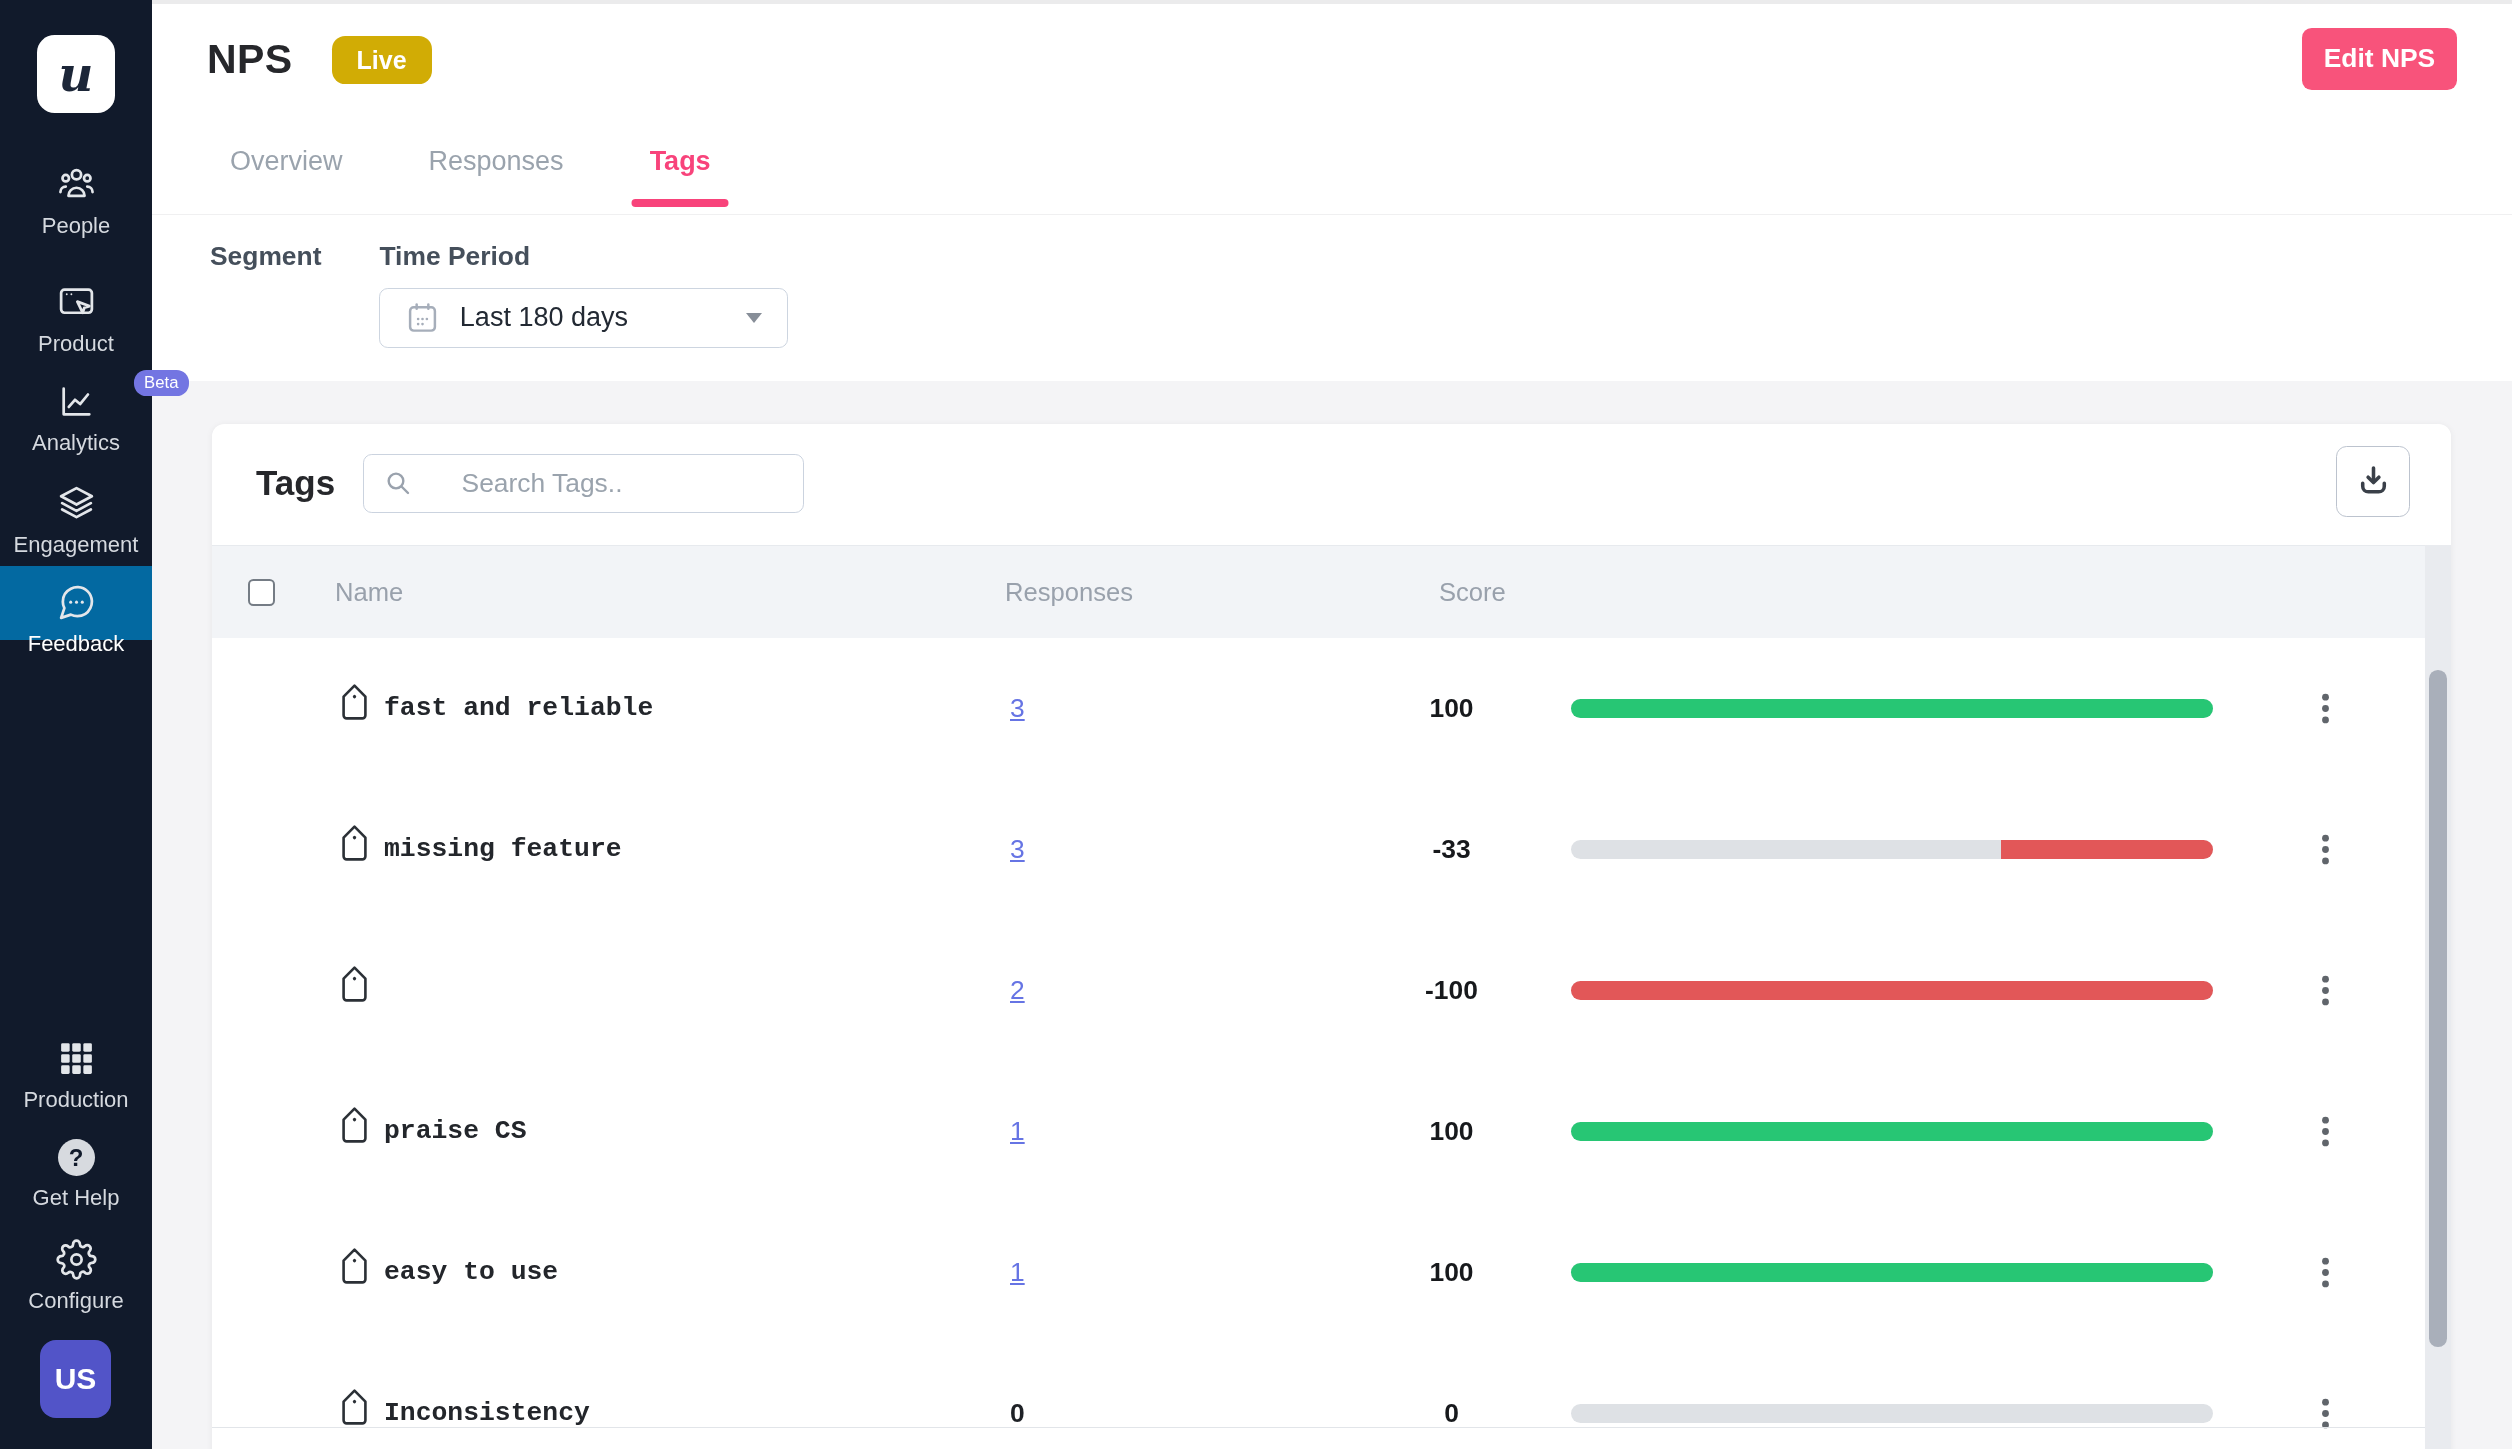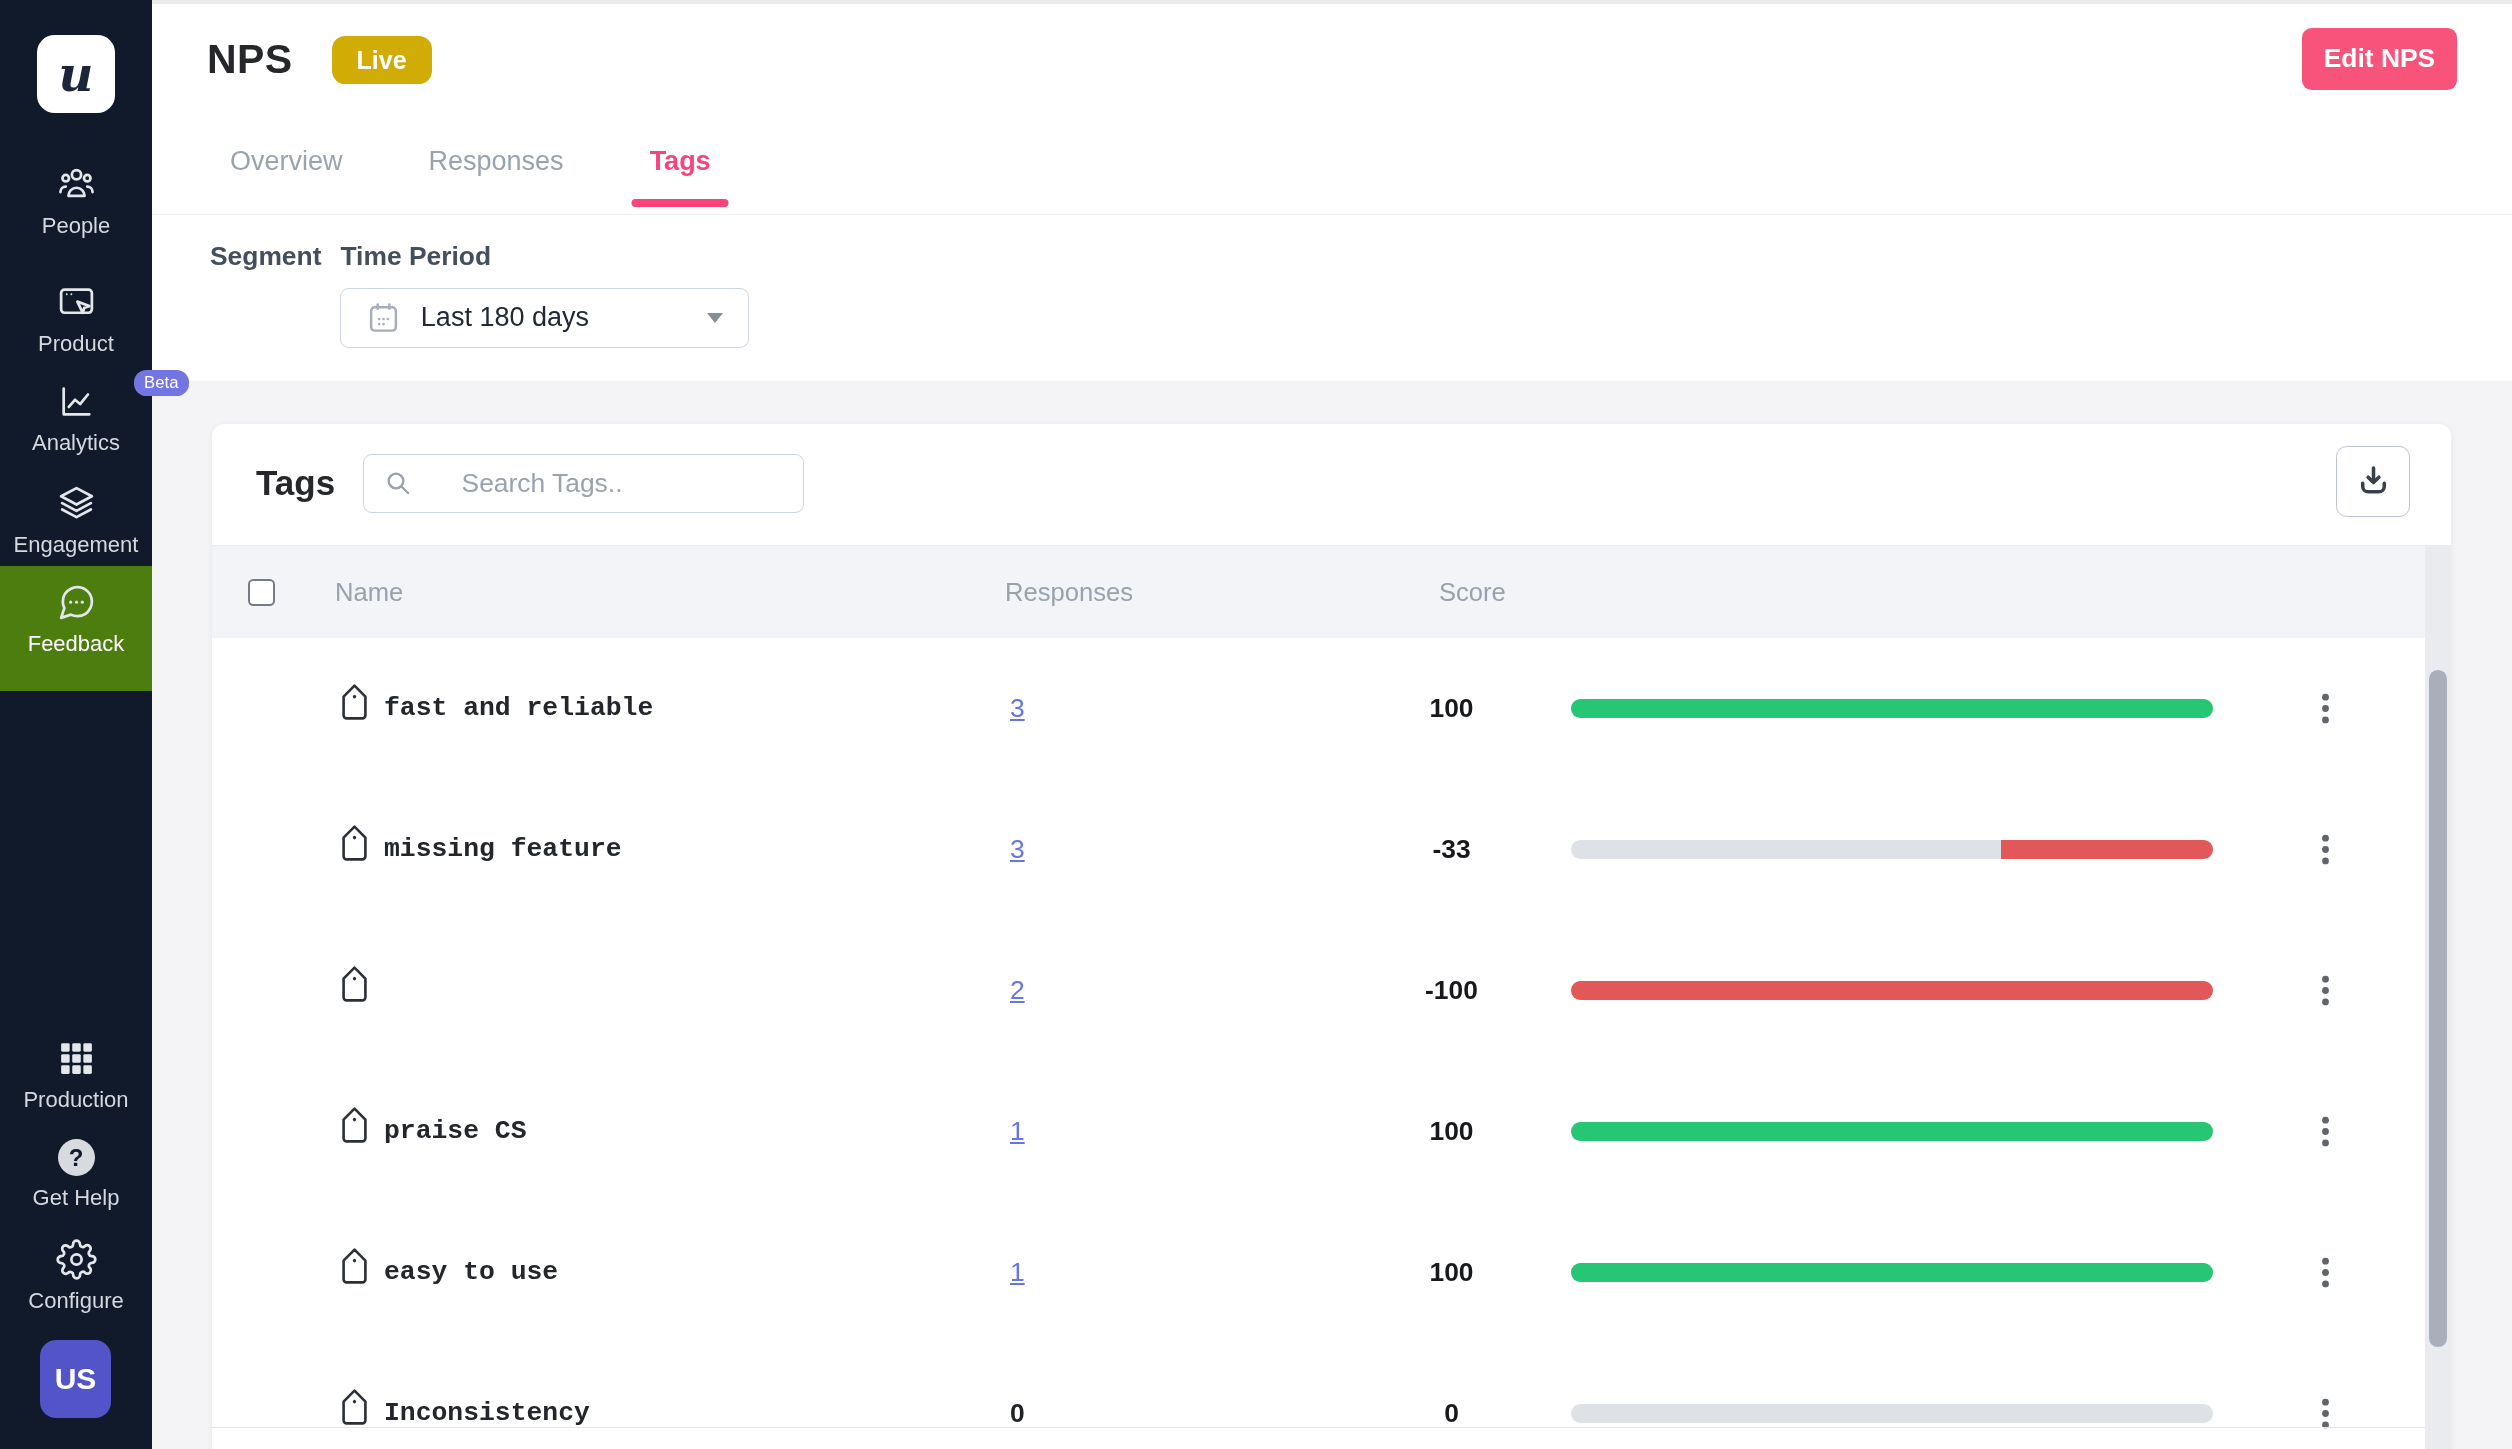--- a/index.html
+++ b/index.html
@@ -8,21 +8,21 @@
 
   
   .sidebar { position:absolute; left:0; top:0; width:152px; height:1449px; background:#111A2B; z-index:5; }
   .logo { position:absolute; left:37px; top:35px; width:78px; height:78px; background:#fff; border-radius:17.6px;
           display:flex; align-items:center; justify-content:center; }
   .logo span { font-family:"DejaVu Serif", serif; font-style:italic; font-weight:700; font-size:48px; color:#1C2638; }
   .snav { position:absolute; left:0; width:152px; text-align:center; color:#D5D9DF; cursor:pointer; }
   .snav .ic { display:inline-block; width:41px; height:41px; color:#E3E6EA; position:relative; }
   .snav .ic svg { width:41px; height:41px; }
   .snav .lbl { display:block; font-size:22px; margin-top:5.3px; color:#D5D9DF; }
-  .snav.active { background:#4d7c0f; padding-top:16px; height:125px; }
+  .snav.active { background:#0369a1; padding-top:16px; height:74px; }
   .snav.active .lbl { color:#FFFFFF; }
   .beta-pill { position:absolute; left:78px; top:-10.6px; background:#7375E2; color:#fff; font-size:16.7px;
                padding:2.6px 10.6px; border-radius:12.3px; font-weight:400; }
   .help-circle { width:37px; height:37px; border-radius:50%; background:#D7DADF; color:#111A2B;
                  display:inline-flex; align-items:center; justify-content:center; font-weight:700; font-size:24px; }
   .avatar { position:absolute; left:40px; top:1340px; width:71px; height:78px; background:#5254C8; border-radius:16px;
             display:flex; align-items:center; justify-content:center; color:#fff; font-weight:700; font-size:30px; }
 
   
   .main { position:absolute; left:152px; top:0; width:2361px; height:1449px; background:#F4F4F6; }
@@ -34,21 +34,21 @@
                 height:48px; line-height:48px; padding:0 25px; border-radius:13.2px; }
   .edit-btn { position:absolute; right:56px; top:24px; width:155px; height:62px; background:#F8537B; border:none;
               border-radius:9.7px; color:#fff; font-size:26.4px; font-weight:700; font-family:inherit; cursor:pointer; }
   .tabs { position:absolute; left:78px; bottom:0; display:flex; }
   .tab { position:relative; margin-right:86px; font-size:27px; color:#9AA3AD; padding-bottom:37px; cursor:pointer; }
   .tab.active { color:#F8437B; font-weight:700; }
   .tab.active::after { content:""; position:absolute; left:50%; transform:translateX(-50%); bottom:7px;
                        width:97px; height:8px; border-radius:4.4px; background:#F8437B; }
 
   
-  .filters { background:#fff; height:166px; padding:26.4px 0 0 58px; display:flex; gap:19px; }
+  .filters { background:#fff; height:166px; padding:26.4px 0 0 58px; display:flex; gap:58px; }
   .fcol .flabel { font-size:26.4px; font-weight:700; color:#454F5B; margin-bottom:16px; }
   .dropdown { width:409px; height:60px; background:#fff; border:1.8px solid #CDD5E0; border-radius:8.8px;
               display:flex; align-items:center; padding:0 25px; cursor:pointer; }
   .dropdown .dic { width:35px; height:35px; color:#A6AEBA; margin-right:19.4px; }
   .dropdown .dic svg { width:35px; height:35px; }
   .dropdown .dval { font-size:27px; color:#222933; font-weight:500; flex:1; }
   .caret { width:0; height:0; border-left:8px solid transparent; border-right:8px solid transparent;
            border-top:10.6px solid #878E98; }
 
   

